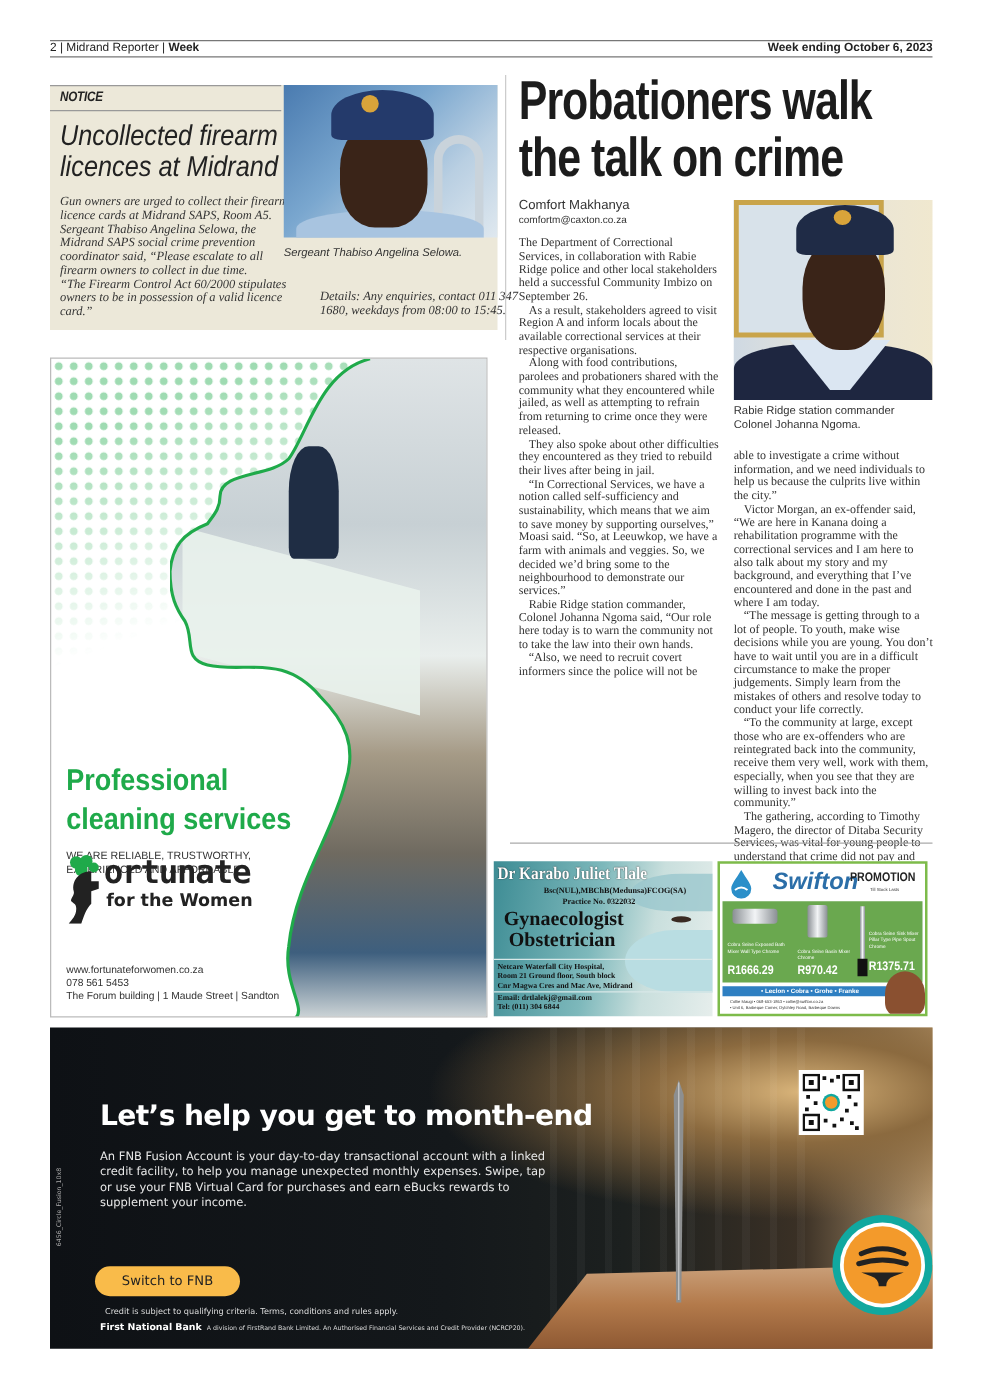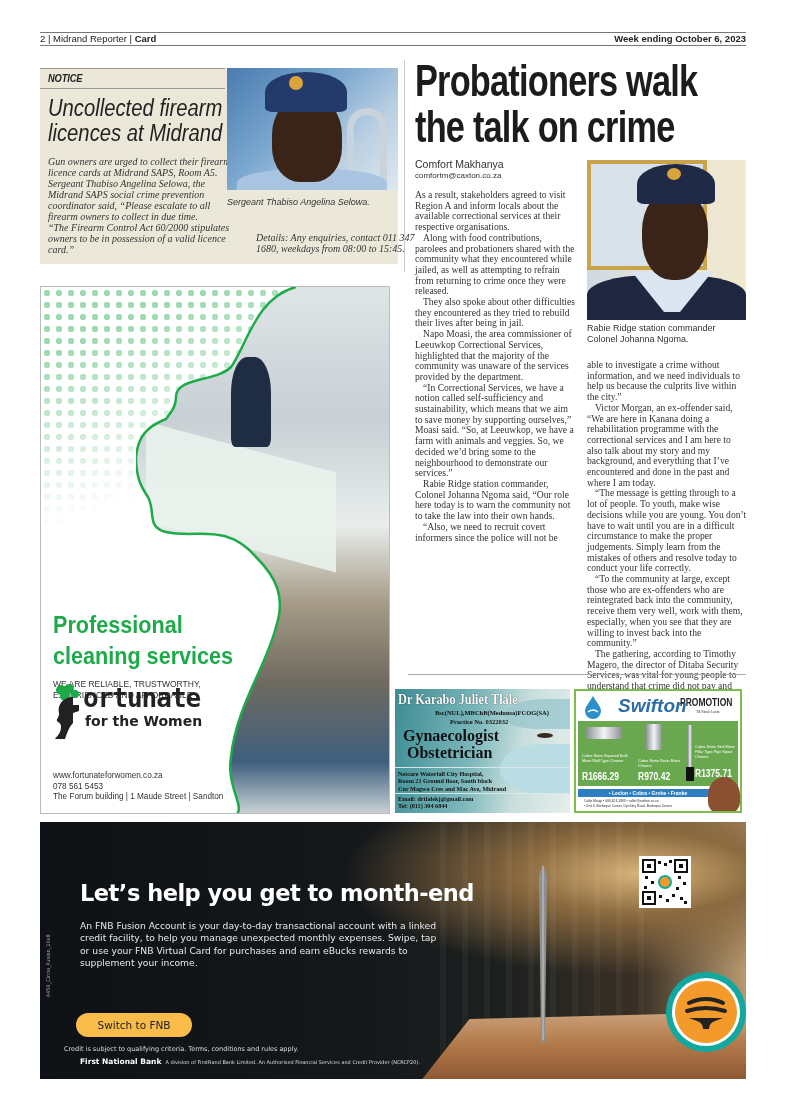--- a/index.html
+++ b/index.html
@@ -111,37 +111,37 @@
   
   .fnb-ad { position: absolute; left: 40px; top: 822px; width: 706px; height: 257px; overflow: hidden;
     background: radial-gradient(ellipse at 85% 20%, #d9b47a 0%, #8b6a3f 14%, rgba(40,34,30,0) 35%),
                 linear-gradient(90deg, #0e1115 0%, #14181b 45%, #1c201f 65%, #3a3025 85%, #b89a72 100%); color: #fff; font-family: "DejaVu Sans", sans-serif; }
   .fnb-tire { position: absolute; left: 400px; top: 0; width: 220px; height: 257px; background: repeating-linear-gradient(90deg, rgba(255,255,255,0.04) 0 6px, transparent 6px 22px); }
   .fnb-wood { position: absolute; left: 380px; top: 190px; width: 330px; height: 70px;
     background: linear-gradient(180deg, #caa07a 0%, #b37a4b 45%, #8b5631 100%); clip-path: polygon(15% 10%, 100% 0, 100% 100%, 0 100%); }
   .fnb-headline { position: absolute; left: 40px; top: 58px; font-size: 22.5px; font-weight: bold; color: #fff; letter-spacing: -0.5px; white-space: nowrap; }
   .fnb-body { position: absolute; left: 40px; top: 98px; width: 360px; font-size: 9.2px; line-height: 12.3px; color: #e8e8e8; }
   .fnb-button { position: absolute; left: 36px; top: 191px; width: 116px; height: 24px; border-radius: 12px; background: #f9bb4a; color: #222; font-size: 10.5px; text-align: center; line-height: 24px; }
-  .fnb-terms { position: absolute; left: 24px; top: 223px; font-size: 6.5px; color: #ddd; }
+  .fnb-terms { position: absolute; left: 44px; top: 223px; font-size: 6.5px; color: #ddd; }
   .fnb-legal { position: absolute; left: 40px; top: 235px; font-size: 5px; color: #ddd; white-space: nowrap; }
   .fnb-legal b { font-size: 7.5px; margin-right: 4px; color: #fff; }
   .fnb-code { position: absolute; left: 5px; top: 175px; font-size: 5px; color: #aaa; transform: rotate(-90deg); transform-origin: left top; white-space: nowrap; }
   .fnb-qr { position: absolute; left: 599px; top: 34px; width: 52px; height: 52px; background: #fff; padding: 3px; }
   .fnb-logo { position: absolute; left: 626px; top: 150px; width: 80px; height: 80px; border-radius: 50%; background: #11a89f; }
   .fnb-logo-inner { position: absolute; left: 6px; top: 6px; width: 68px; height: 68px; border-radius: 50%; background: #fff; }
   .fnb-logo-core { position: absolute; left: 3px; top: 3px; width: 62px; height: 62px; border-radius: 50%; background: #f39a2b; }
 </style>
 </head>
 <body>
 
 <div class="folio">
   <div class="folio-left">
     <span>2</span> |
     <span>Midrand Reporter</span> |
-    <b>Card</b>
+    <b>Week</b>
   </div>
   <div class="folio-right">Week ending October 6, 2023</div>
 </div>
 
 <div class="notice">
   <div class="notice-rule-top"></div>
   <div class="notice-label">NOTICE</div>
   <div class="notice-rule"></div>
   <div class="notice-title">
     <div>Uncollected firearm</div>
@@ -166,24 +166,24 @@
 <div class="col-divider"></div>
 
 <div class="headline">
   <div>Probationers walk</div>
   <div>the talk on crime</div>
 </div>
 <div class="byline">Comfort Makhanya</div>
 <div class="byline-email">comfortm@caxton.co.za</div>
 
 <div class="article-col1">
+  <p>The Department of Correctional Services, in collaboration with Rabie Ridge police and other local stakeholders held a successful Community Imbizo on September 26.</p>
   <p>As a result, stakeholders agreed to visit Region A and inform locals about the available correctional services at their respective organisations.</p>
   <p>Along with food contributions, parolees and probationers shared with the community what they encountered while jailed, as well as attempting to refrain from returning to crime once they were released.</p>
   <p>They also spoke about other difficulties they encountered as they tried to rebuild their lives after being in jail.</p>
-  <p>Napo Moasi, the area commissioner of Leeuwkop Correctional Services, highlighted that the majority of the community was unaware of the services provided by the department.</p>
   <p>“In Correctional Services, we have a notion called self-sufficiency and sustainability, which means that we aim to save money by supporting ourselves,” Moasi said. “So, at Leeuwkop, we have a farm with animals and veggies. So, we decided we’d bring some to the neighbourhood to demonstrate our services.”</p>
   <p>Rabie Ridge station commander, Colonel Johanna Ngoma said, “Our role here today is to warn the community not to take the law into their own hands.</p>
   <p>“Also, we need to recruit covert informers since the police will not be</p>
 </div>
 
 <div class="ngoma-photo">
   <div class="frame"></div>
   <div class="shirt"></div>
   <div class="collar"></div>
   <div class="face"></div>

